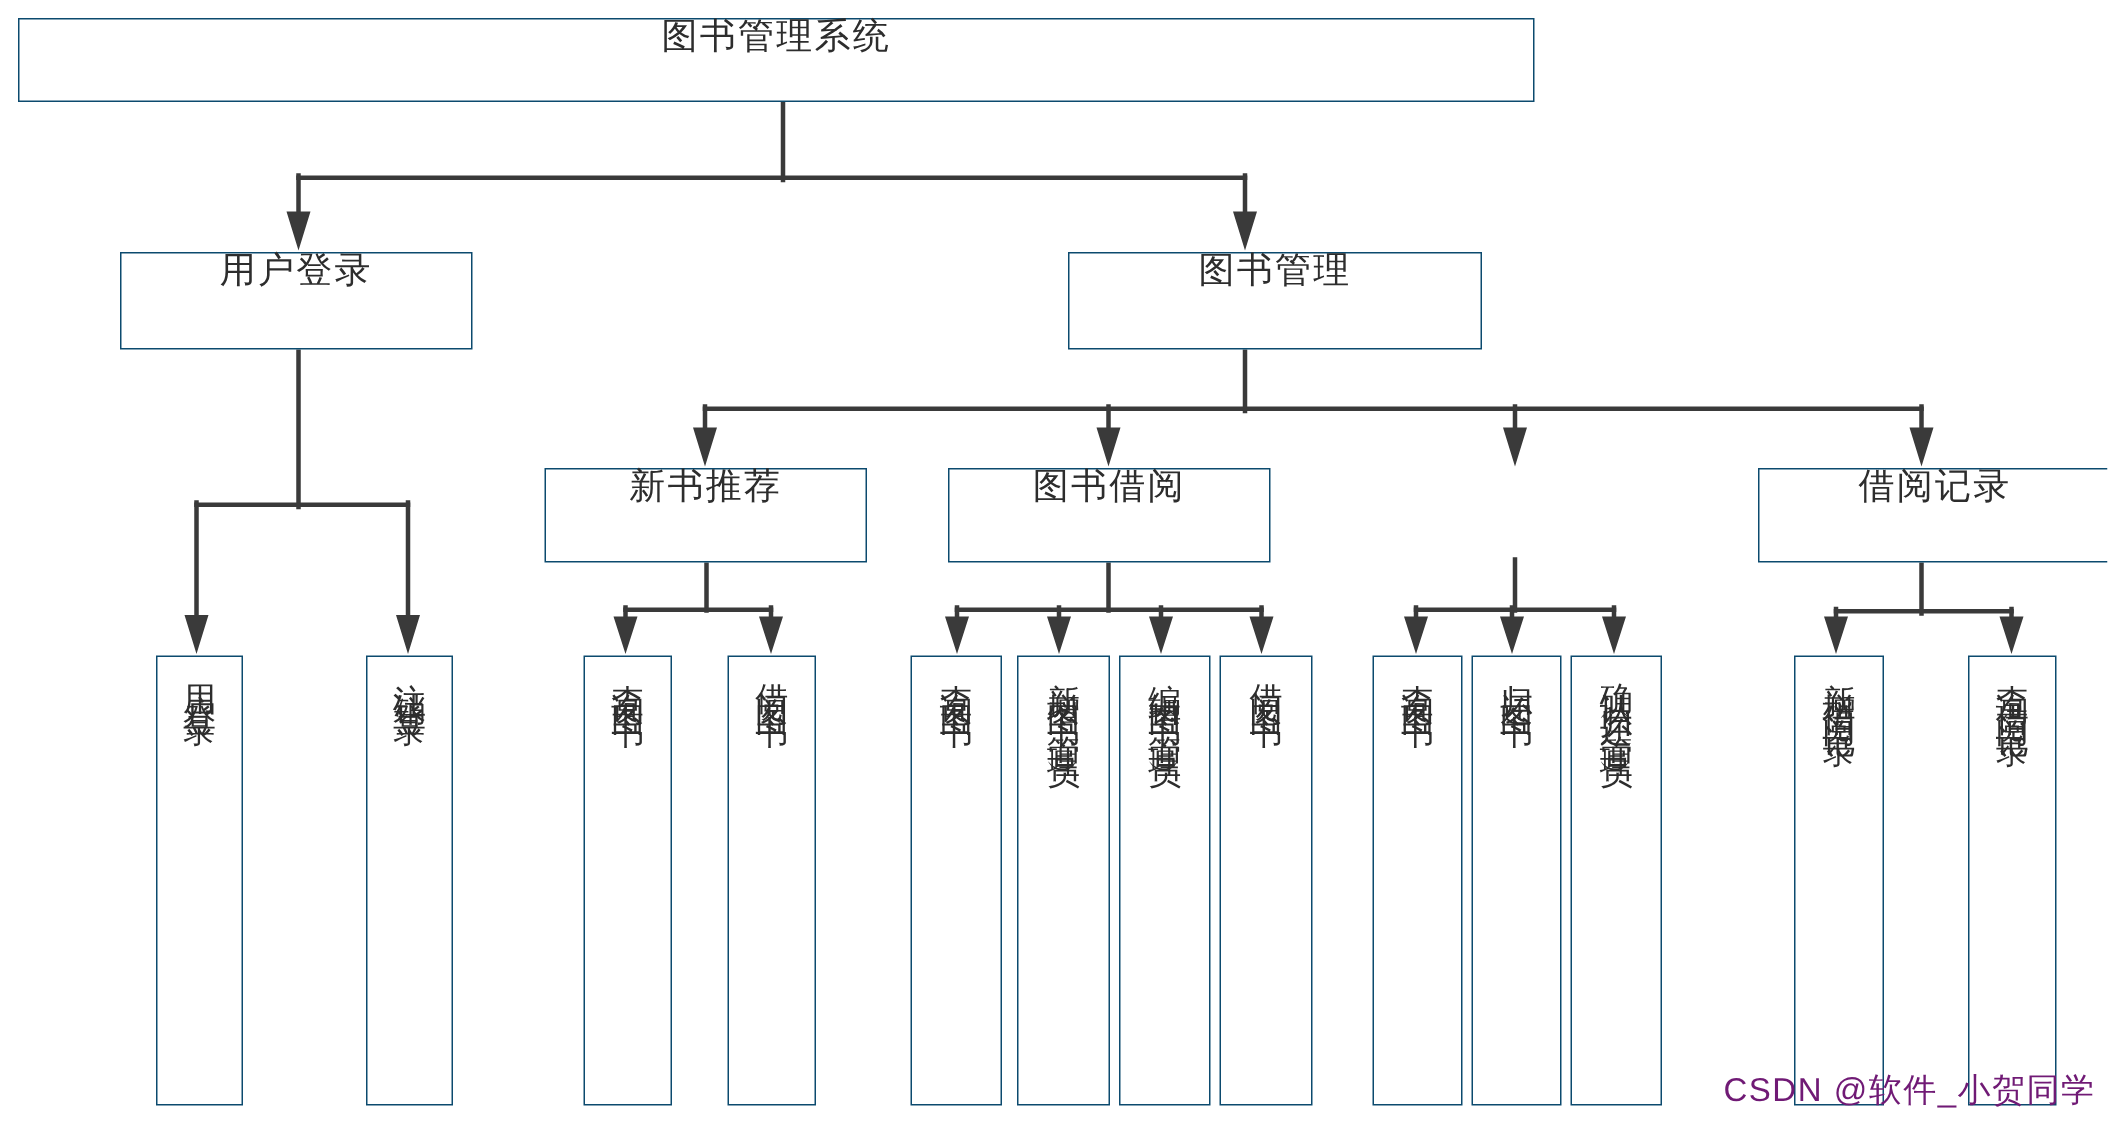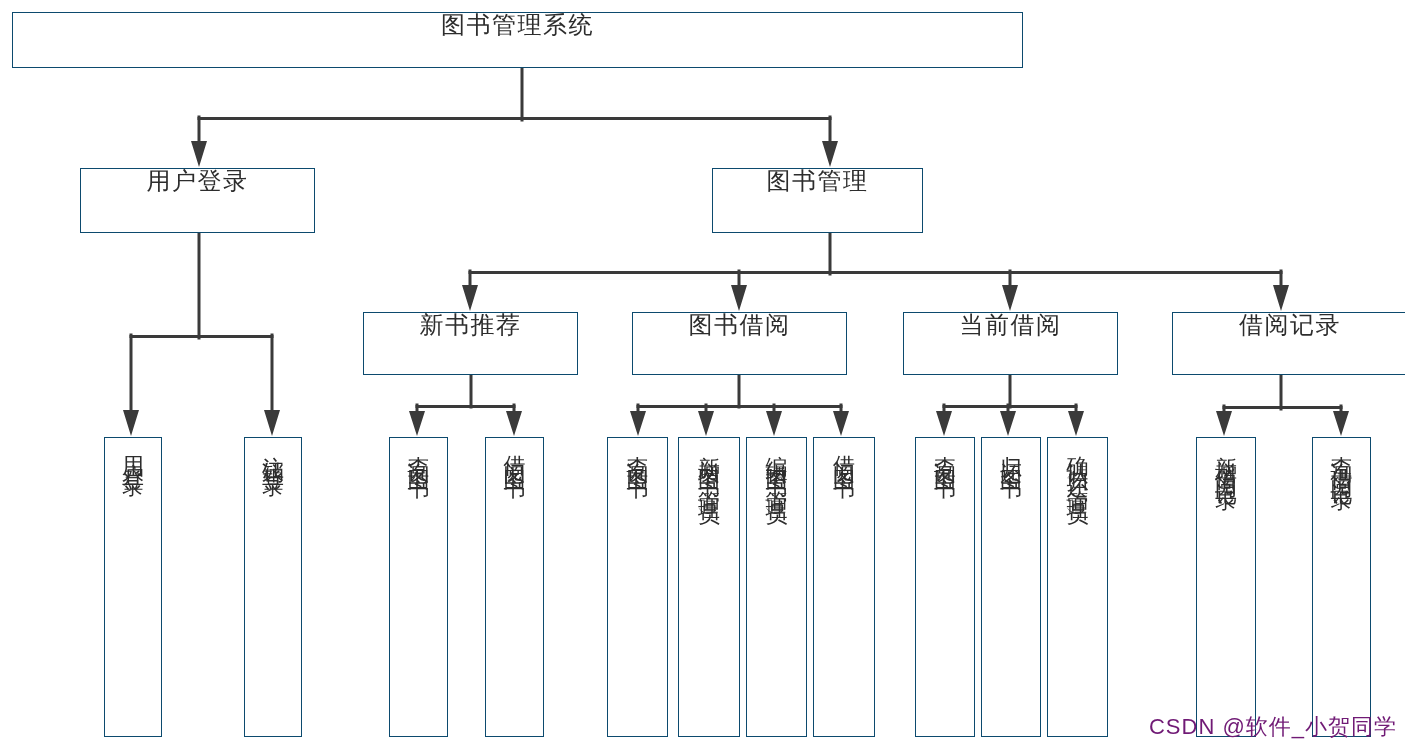--- a/index.html
+++ b/index.html
@@ -72,32 +72,29 @@
              M1216 411H1232L1224 436Z M1333 411H1349L1341 436Z"></path>
   </svg>
 
   <div class="node h" style="left:12px;top:12px;width:1011px;height:56px">
     <span>图书管理系统</span>
   </div>
 
   <div class="node h" style="left:80px;top:168px;width:235px;height:65px">
     <span>用户登录</span>
   </div>
-  <div class="node h" style="left:712px;top:168px;width:211px;height:65px">
+  <div class="node h" style="left:712px;top:168px;width:276px;height:65px">
     <span>图书管理</span>
   </div>
 
   <div class="node h" style="left:632px;top:312px;width:215px;height:63px">
     <span>图书借阅</span>
   </div>
   <div class="node h" style="left:363px;top:312px;width:215px;height:63px">
     <span>新书推荐</span>
-  </div>
-  <div class="node h" style="left:903px;top:312px;width:215px;height:63px">
-    <span>当前借阅</span>
   </div>
   <div class="node h" style="left:1172px;top:312px;width:236px;height:63px">
     <span>借阅记录</span>
   </div>
 
   <div class="node leaf" style="left:104px;top:437px;width:58px;height:300px">
     <span>用户登录</span>
   </div>
   <div class="node leaf" style="left:244px;top:437px;width:58px;height:300px">
     <span>注销登录</span>

